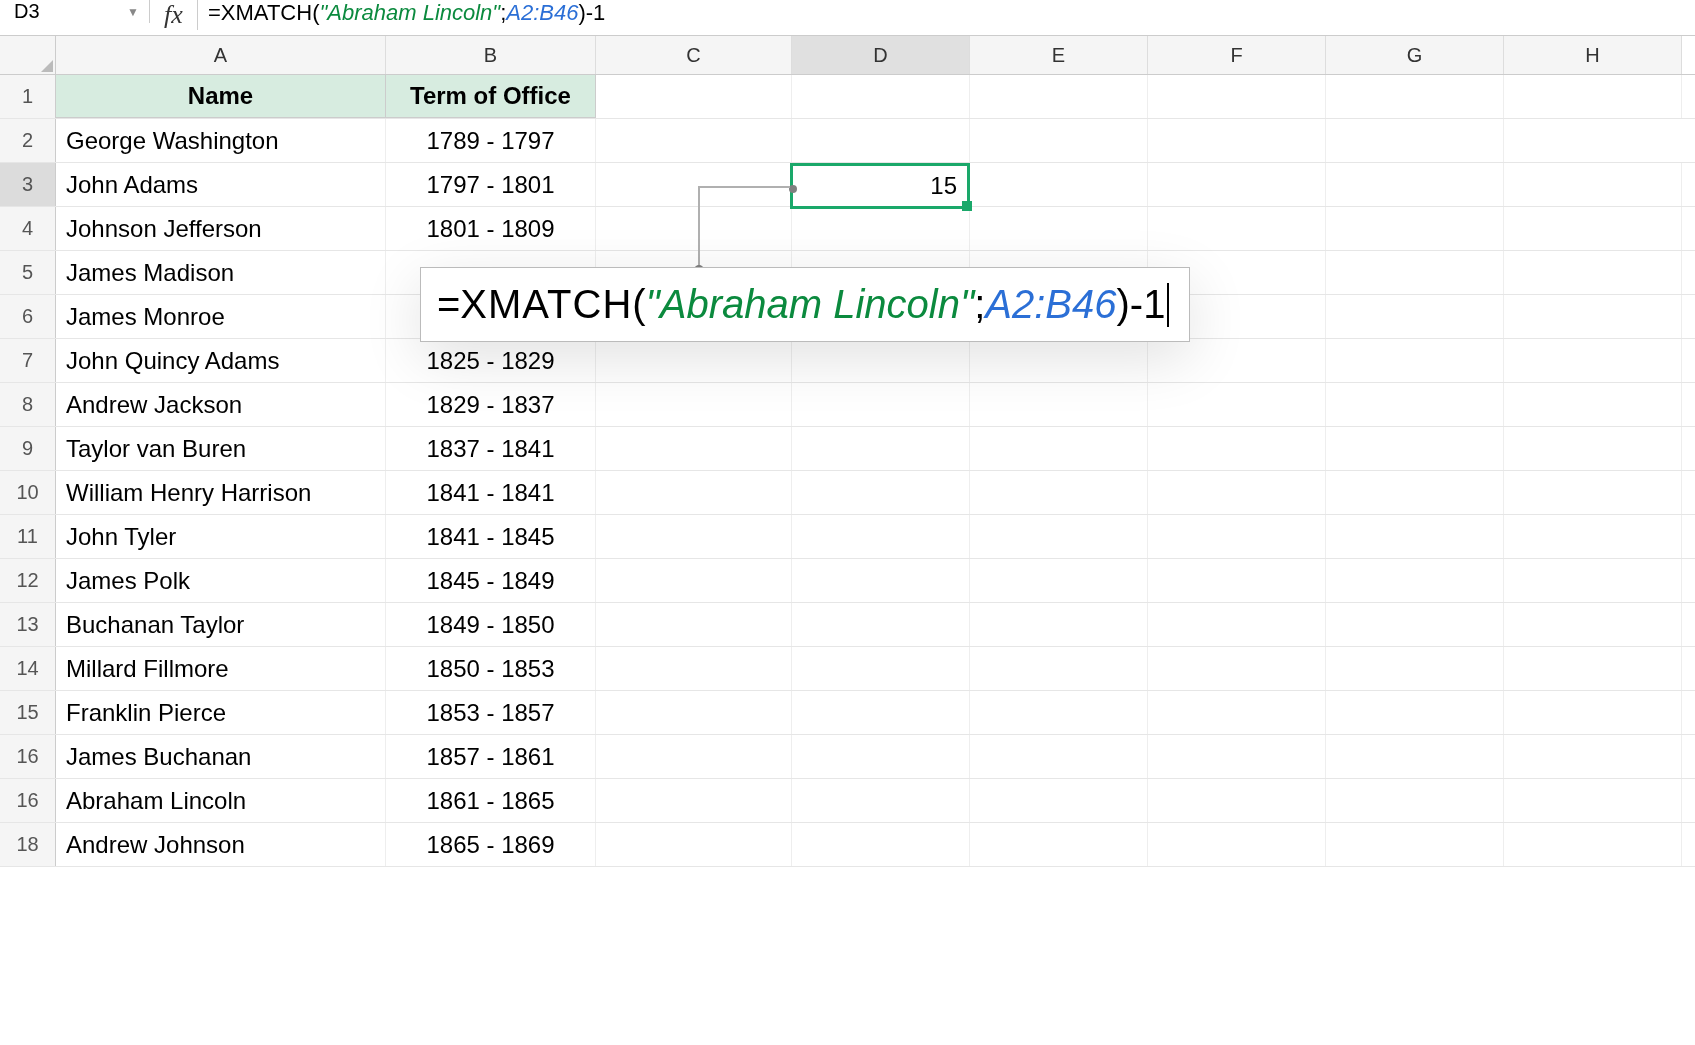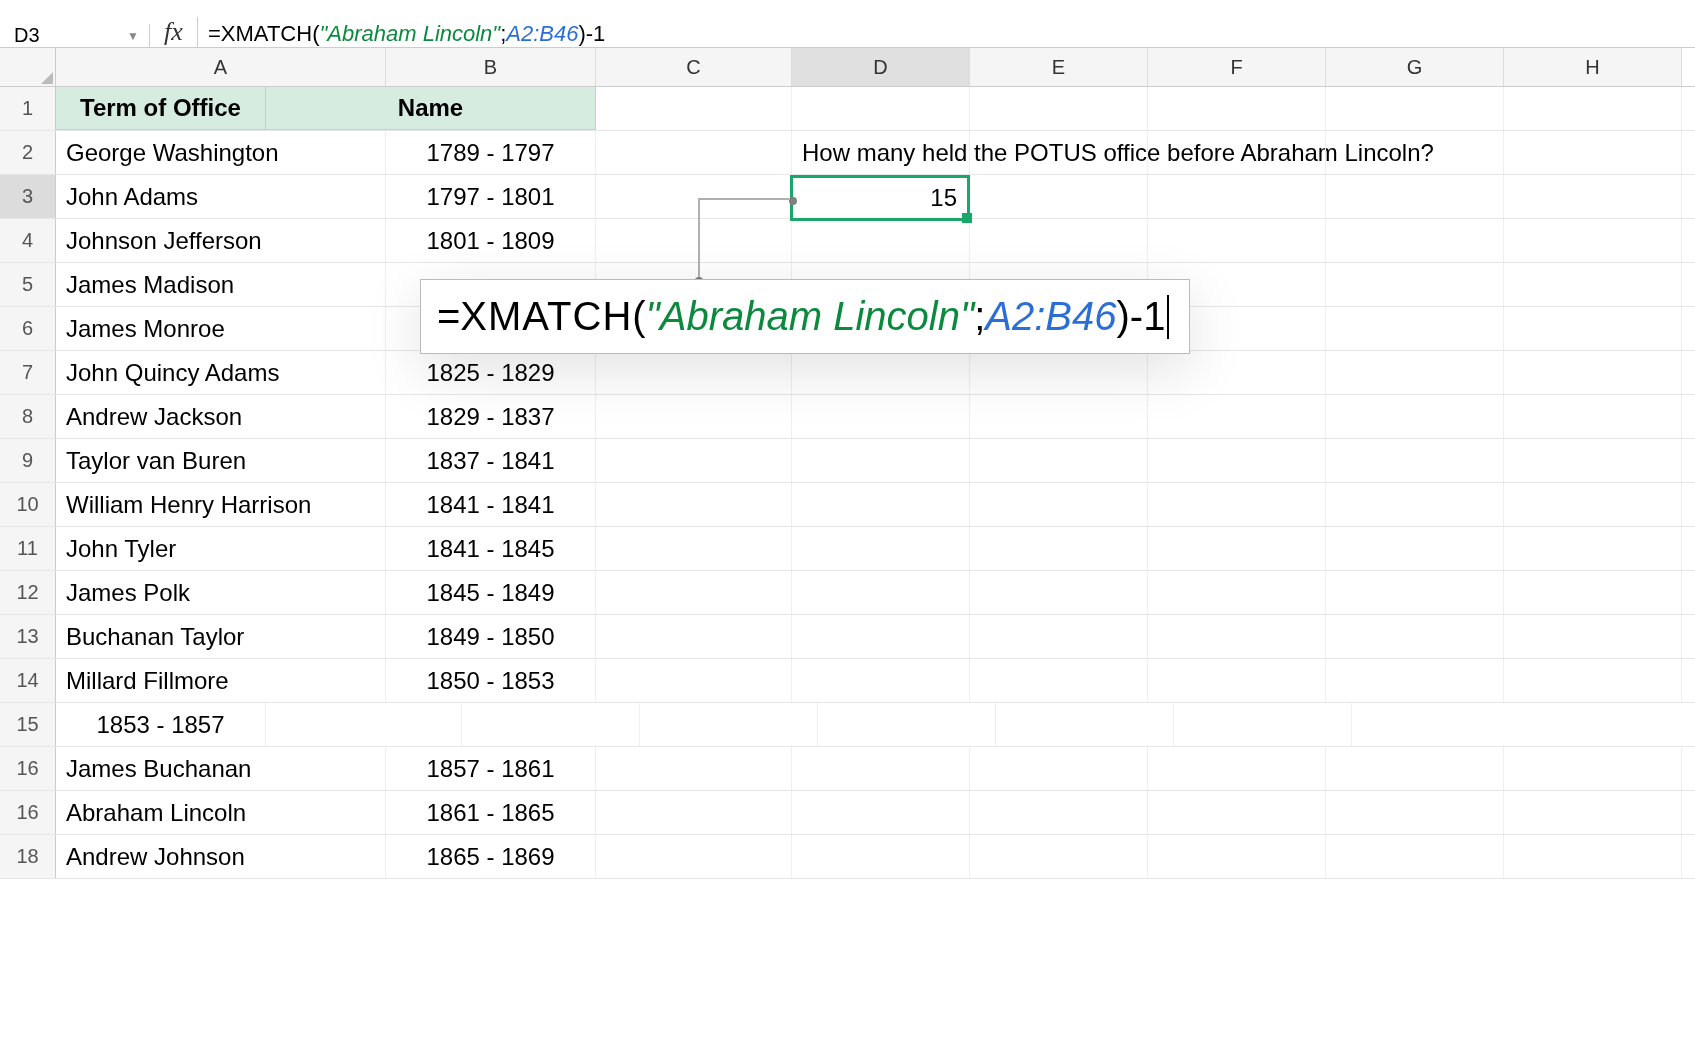--- a/index.html
+++ b/index.html
@@ -7,22 +7,22 @@
       font-family: -apple-system, BlinkMacSystemFont, "Segoe UI", Arial, sans-serif;
       font-size: 22px;
       background: #fff;
       color: #000;
       overflow: hidden;
     }
 
     
     .formula-bar {
       display: flex;
-      align-items: flex-end;
-      height: 48px;
+      align-items: flex-start;
+      height: 36px;
       border-bottom: 1px solid #ccc;
       background: #fff;
     }
     .namebox-wrap {
       display: flex;
       align-items: center;
       width: 150px;
       border-right: 1px solid #ccc;
       padding: 0 8px;
       justify-content: space-between;
@@ -253,38 +253,35 @@
   <div class="colhdr col-E">E</div>
   <div class="colhdr col-F">F</div>
   <div class="colhdr col-G">G</div>
   <div class="colhdr col-H">H</div>
 </div>
 
 <div class="grid-body">
 
   <div class="row">
     <div class="rowhdr">1</div>
+    <div class="cell col-A hdrcell">Name</div>
     <div class="cell col-B hdrcell">Term of Office</div>
-    <div class="cell col-A hdrcell">Name</div>
     <div class="cell col-C"></div>
     <div class="cell col-D"></div>
     <div class="cell col-E"></div>
     <div class="cell col-F"></div>
     <div class="cell col-G"></div>
     <div class="cell col-H"></div>
   </div>
 
   <div class="row">
     <div class="rowhdr">2</div>
     <div class="cell col-A">George Washington</div>
     <div class="cell col-B center">1789 - 1797</div>
     <div class="cell col-C"></div>
-    <div class="cell col-D" style="overflow:visible;">
-        <span class="question-text">How many held the POTUS office before Abraham Lincoln?</span>
-      </div>
     <div class="cell col-E"></div>
     <div class="cell col-F"></div>
     <div class="cell col-G"></div>
     <div class="cell col-H"></div>
   </div>
 
   <div class="row">
     <div class="rowhdr sel">3</div>
     <div class="cell col-A">John Adams</div>
     <div class="cell col-B center">1797 - 1801</div>
@@ -412,20 +409,21 @@
       <div class="cell col-B center">1850 - 1853</div>
       <div class="cell col-C"></div>
       <div class="cell col-D"></div>
       <div class="cell col-E"></div>
       <div class="cell col-F"></div>
       <div class="cell col-G"></div>
       <div class="cell col-H"></div>
     </div>
   <div class="row">
       <div class="rowhdr">15</div>
+      <div class="cell col-A">Franklin Pierce</div>
       <div class="cell col-B center">1853 - 1857</div>
       <div class="cell col-C"></div>
       <div class="cell col-D"></div>
       <div class="cell col-E"></div>
       <div class="cell col-F"></div>
       <div class="cell col-G"></div>
       <div class="cell col-H"></div>
     </div>
   <div class="row">
       <div class="rowhdr">16</div>

